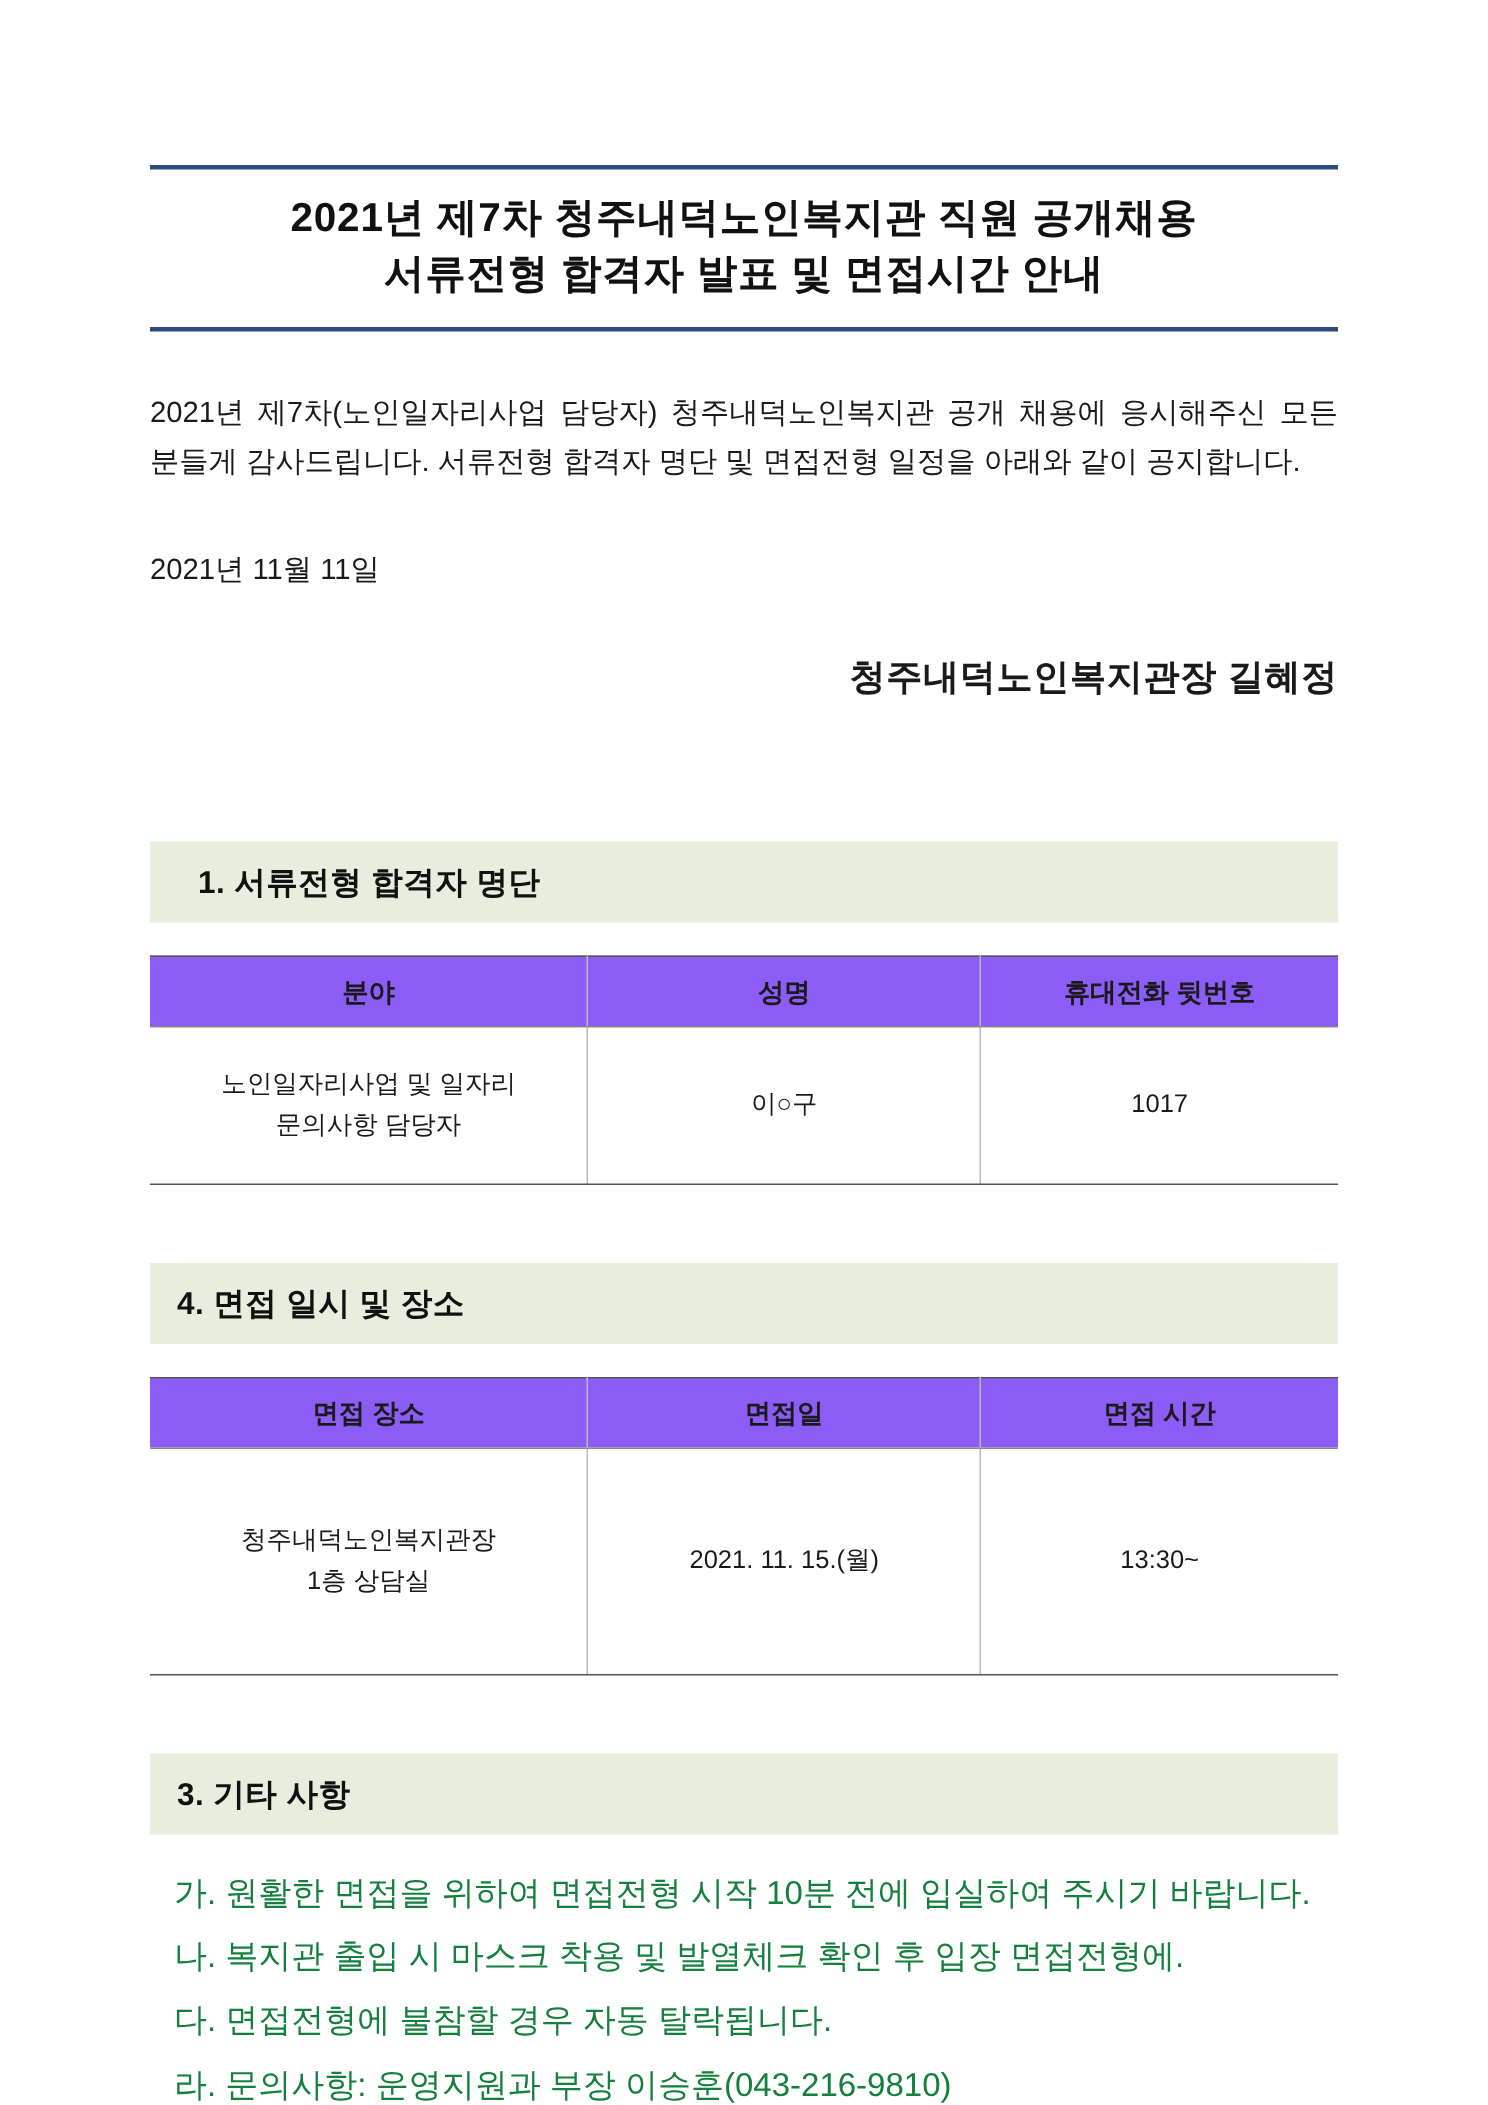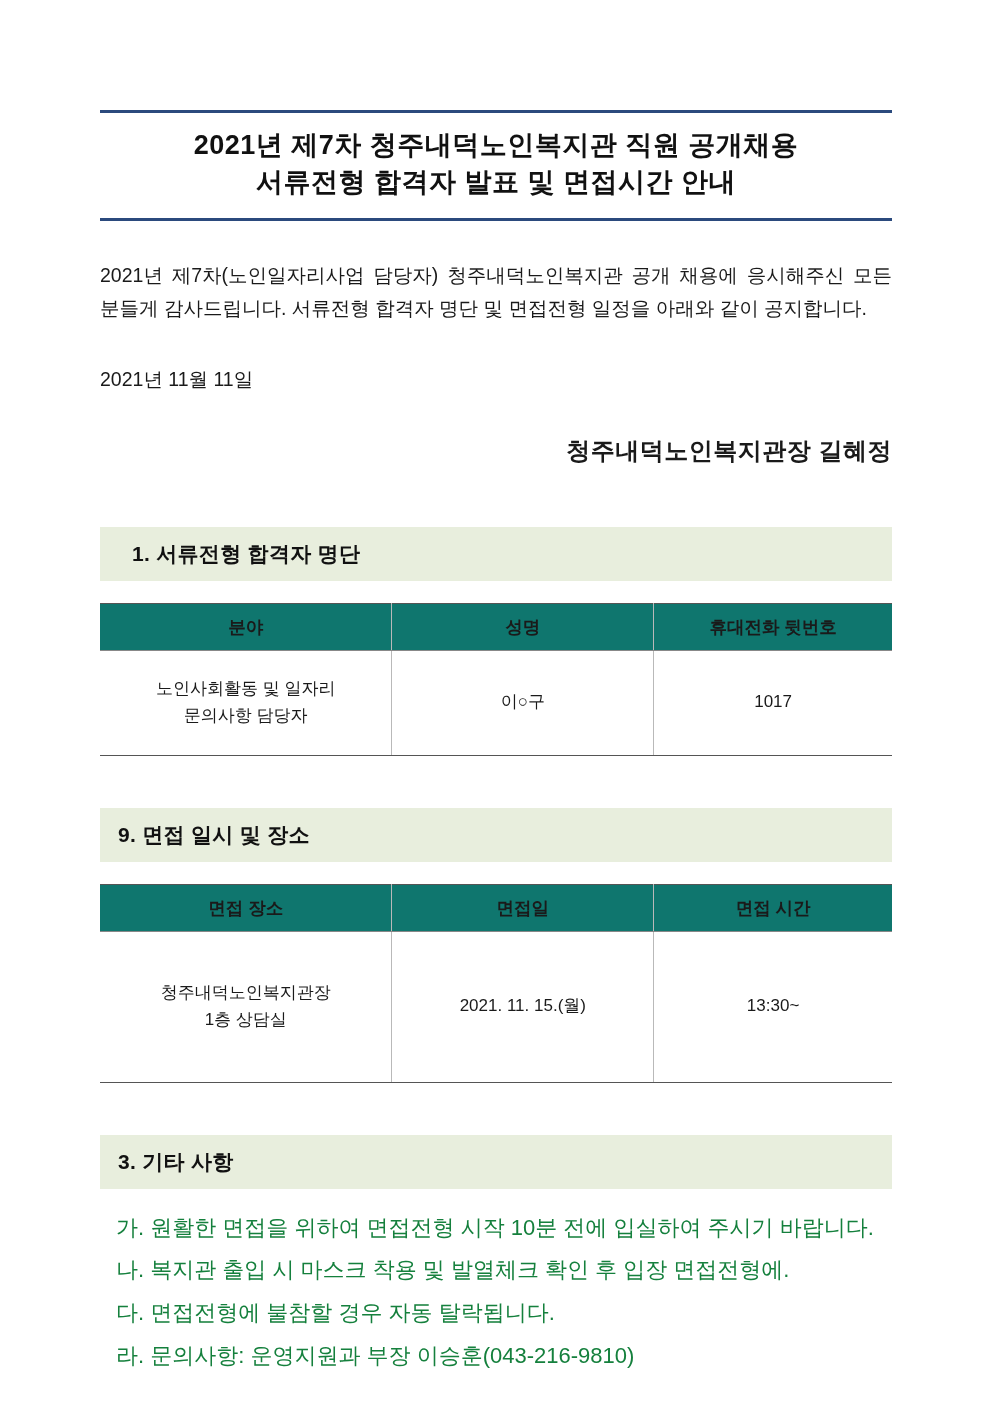--- a/index.html
+++ b/index.html
@@ -65,40 +65,40 @@
 
   
   .section-header {
     background: #e8eedd;
     font-size: 21px;
     font-weight: bold;
     padding: 13px 0 13px 18px;
     color: #111111;
     letter-spacing: 0.3px;
   }
-  .sec1 { margin-top: 60px; padding-left: 32px; }
+  .sec1 { margin-top: 94px; padding-left: 32px; }
   .sec2 { margin-top: 52px; }
   .sec3 { margin-top: 52px; }
 
   
   table {
     width: 100%;
     border-collapse: collapse;
     margin-top: 22px;
     table-layout: fixed;
   }
   table th, table td {
     border-left: 1px solid #b9b9b9;
     border-right: 1px solid #b9b9b9;
     text-align: center;
     font-size: 17px;
     color: #1a1a1a;
   }
   table thead th {
-    background: #0f766e;
+    background: #8b5cf6;
     border-top: 1.6px solid #555555;
     border-bottom: 1px solid #888888;
     font-weight: bold;
     padding: 11px 4px;
     font-size: 17.5px;
   }
   table tbody td {
     border-bottom: 1.6px solid #555555;
     padding: 16px 6px;
     line-height: 1.55;
@@ -143,30 +143,30 @@
     <thead>
       <tr>
         <th style="width:37%">분야</th>
         <th style="width:33%">성명</th>
         <th style="width:30%">휴대전화 뒷번호</th>
       </tr>
     </thead>
     <tbody>
       <tr>
         <td class="row-tall">
-          <div>노인사회활동 및 일자리</div>
+          <div>노인일자리사업 및 일자리</div>
           <div>문의사항 담당자</div>
         </td>
         <td class="row-tall">이○구</td>
         <td class="row-tall">1017</td>
       </tr>
     </tbody>
   </table>
 
-  <div class="section-header sec2">9. 면접 일시 및 장소</div>
+  <div class="section-header sec2">4. 면접 일시 및 장소</div>
 
   <table class="t2">
     <thead>
       <tr>
         <th style="width:37%">면접 장소</th>
         <th style="width:33%">면접일</th>
         <th style="width:30%">면접 시간</th>
       </tr>
     </thead>
     <tbody>

